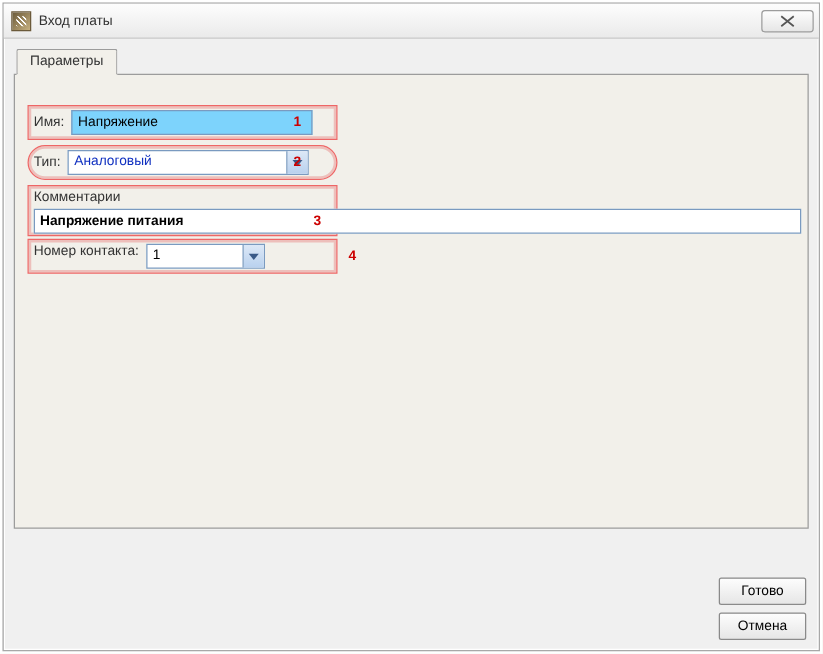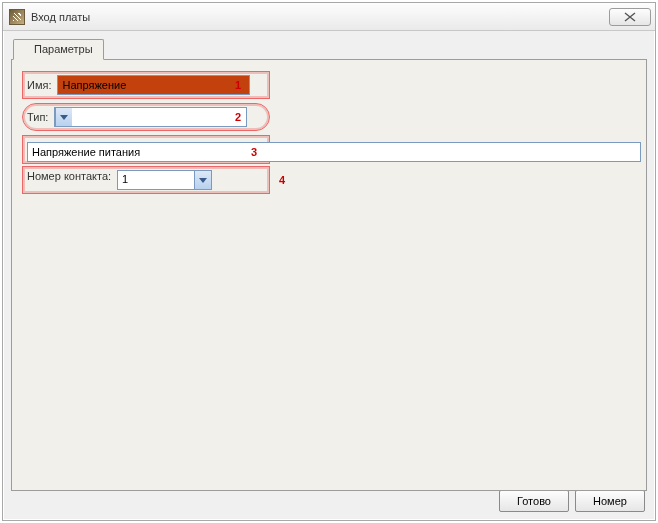--- a/index.html
+++ b/index.html
@@ -58,41 +58,41 @@
     top: 36px; left: 8px; right: 8px; bottom: 42px;
     background: #f0f0f0;
   }
   .tabs {
     display: flex;
     position: relative;
     z-index: 2;
     margin-left: 2px;
   }
   .tab {
-    padding: 3px 10px 4px 20px;
+    padding: 3px 10px 4px 10px;
     border: 1px solid #9c9c9c;
     border-bottom: none;
     background: linear-gradient(#fdfdfd,#ececec);
     margin-right: -1px;
     color: #333;
     position: relative;
     border-radius: 2px 2px 0 0;
     cursor: default;
   }
   .tab.active {
     background: #f2f0ea;
     border-bottom: 1px solid #f2f0ea;
     margin-bottom: -1px;
     z-index: 3;
   }
   .tab-panel {
     border: 1px solid #9c9c9c;
     background: #f2f0ea;
-    height: 432px;
-    padding: 11px 10px 10px 10px;
+    height: 364px;
+    padding: 24px 10px 10px 10px;
     position: relative;
     z-index: 1;
   }
   .field-row {
     display: flex;
     align-items: center;
     margin-bottom: 4px;
   }
   .hl-red {
     border: 1px solid #e66;
@@ -105,21 +105,21 @@
     color: #c00;
     font-weight: bold;
     font-size: 11px;
     top: 50%;
     transform: translateY(-50%);
   }
   .label { color: #333; margin-right: 6px; white-space: nowrap; }
   .text-input {
     height: 20px;
     border: 1px solid #7a9ac0;
-    background: #c2410c;
+    background: #7dd3fc;
     padding: 1px 4px;
     font: inherit;
     color: #000;
     outline: none;
   }
   .combo {
     display: flex;
     height: 20px;
     border: 1px solid #7a9ac0;
     background: #fff;
@@ -133,34 +133,34 @@
     display:flex; align-items:center; justify-content:center;
   }
   .row1 { width: 248px; }
   .row2 { width: 248px; margin-top: 2px; border-radius: 14px; }
   .row3-group {
     width: 248px;
     margin-top: 2px;
     padding: 3px 4px 1px 4px;
   }
   .row4 { width: 248px; margin-top: 2px; display:flex; position:relative; }
-  .comments-input-wrap { margin-top: 3px; }
+  .comments-input-wrap { margin-top: 3px; font-weight: bold; }
   
   .comments-input {
     width: 614px;
     height: 20px;
     border: 1px solid #7a9ac0;
     background: #fff;
     padding: 1px 4px;
     font: inherit;
   }
   .footer {
     position: absolute;
     right: 10px; bottom: 8px;
-    display: flex; gap: 6px;
+    display: flex; gap: 6px; flex-direction: column;
   }
   .btn {
     min-width: 70px;
     height: 22px;
     border: 1px solid #8a8a8a;
     background: linear-gradient(#fdfdfd,#e6e6e6);
     font: inherit;
     padding: 2px 10px;
     border-radius: 2px;
     cursor: default;
@@ -194,28 +194,30 @@
 
       <div class="field-row hl-red row1">
         <span class="label">Имя:</span>
         <input class="text-input" style="width: 193px;" value="Напряжение">
         <span class="hl-badge" style="right:28px">1</span>
       </div>
 
       <div class="field-row hl-red row2">
         <span class="label">Тип:</span>
         <div class="combo">
+          <div class="combo-value" style="color:#1030c0">Аналоговый</div>
           <div class="combo-btn">
             <div class="caret-down"></div>
           </div>
         </div>
         <span class="hl-badge" style="right:28px">2</span>
       </div>
 
       <div class="hl-red row3-group" style="position:relative;">
+        <div class="label" style="margin:0">Комментарии</div>
         <div class="comments-input-wrap">
           <input class="comments-input" value="Напряжение питания" style="">
         </div>
         <span class="hl-badge" style="right:12px; top:auto; bottom:5px; transform:none;">3</span>
       </div>
 
       <div class="hl-red row4">
         <span class="label">Номер контакта:</span>
         <div class="combo" style="width:95px">
           <div class="combo-value">1</div>
@@ -227,16 +229,16 @@
       </div>
 
     </div>
   </div>
 
   <div class="footer">
     <button class="btn">
       <span>Готово</span>
     </button>
     <button class="btn">
-      <span>Номер</span>
+      <span>Отмена</span>
     </button>
   </div>
 </div>
 
 </body></html>

